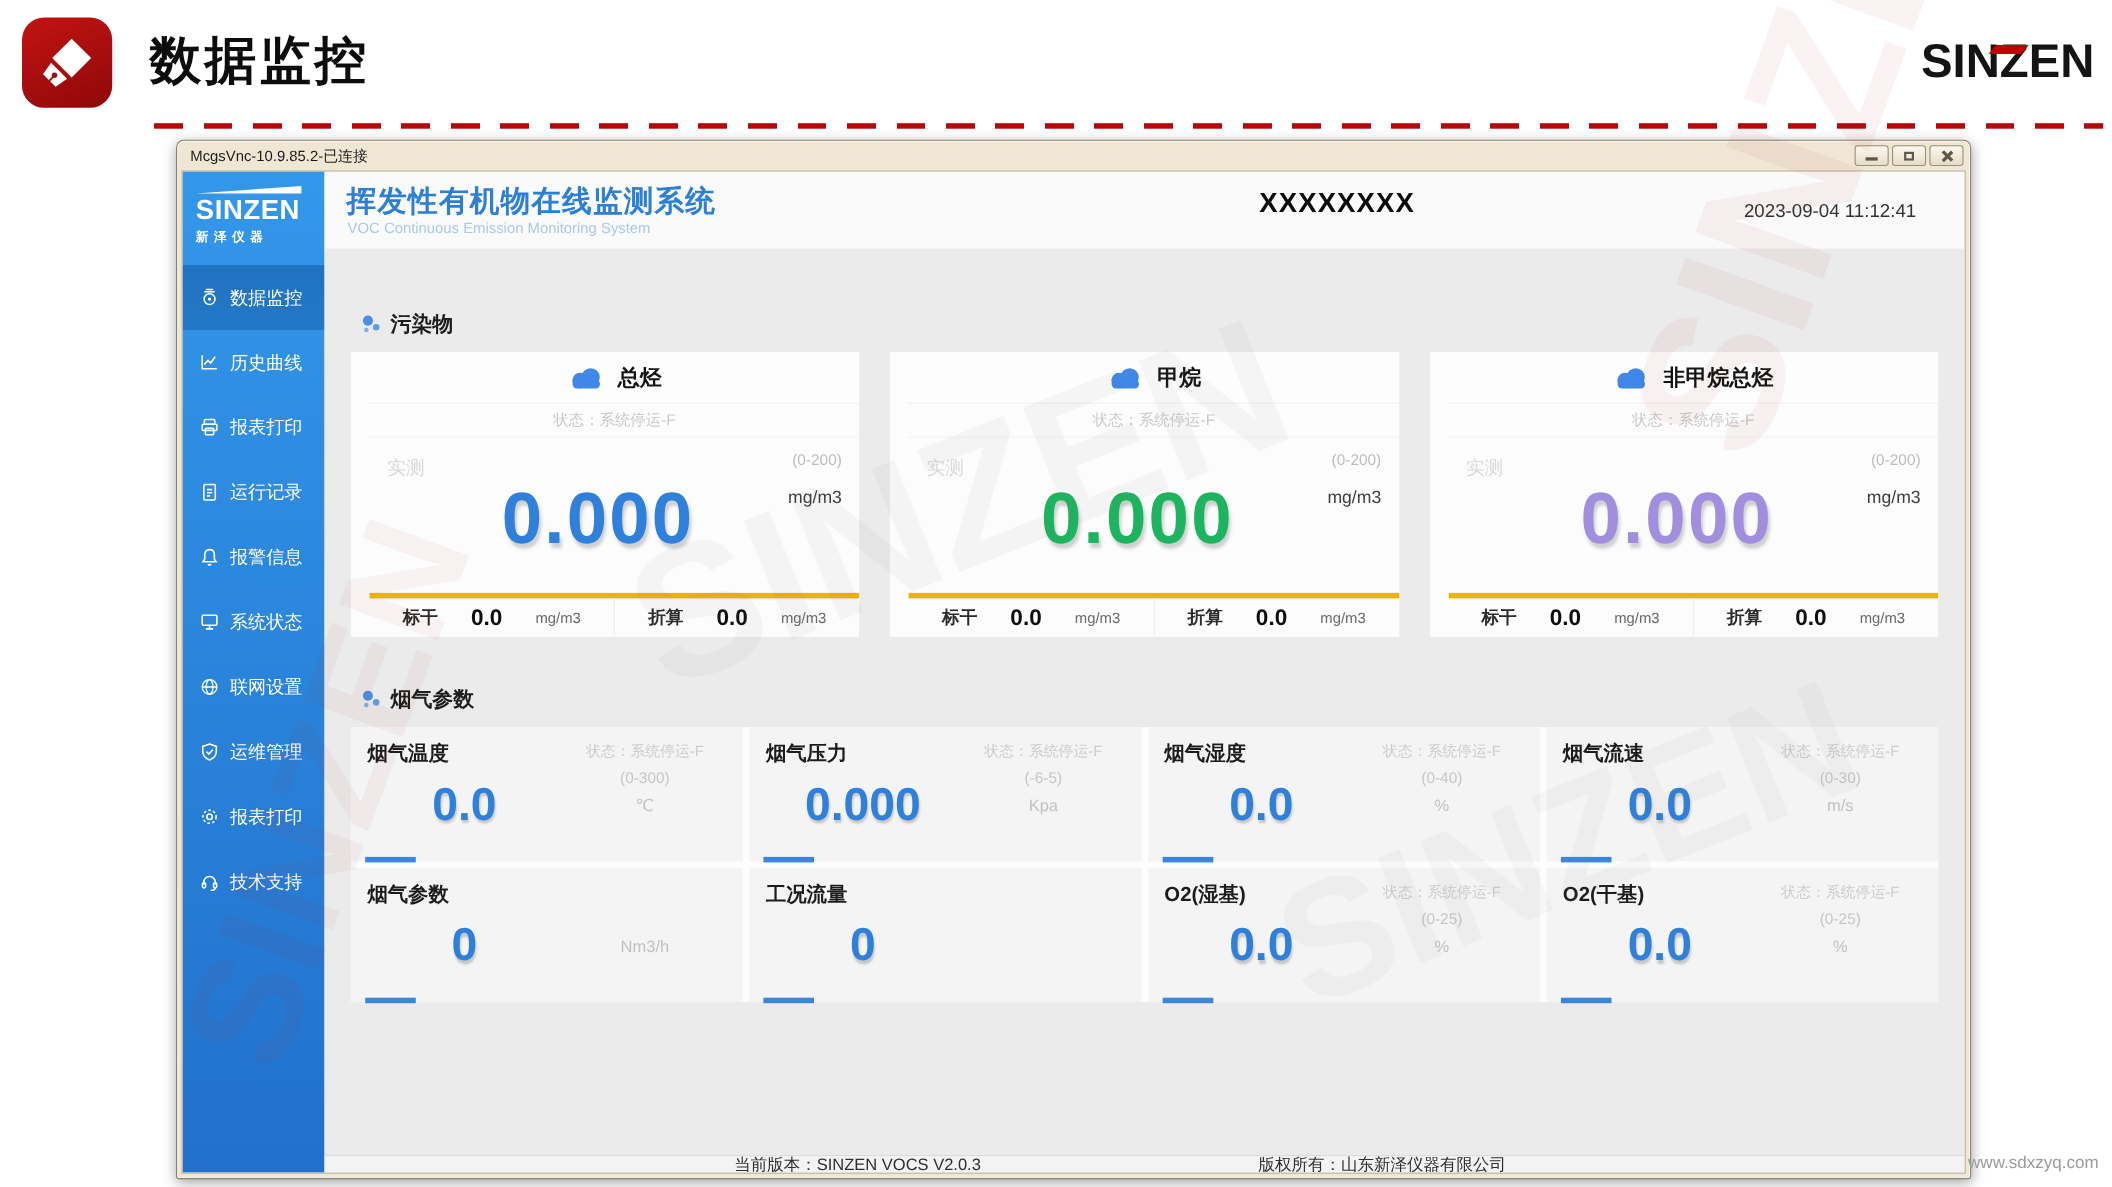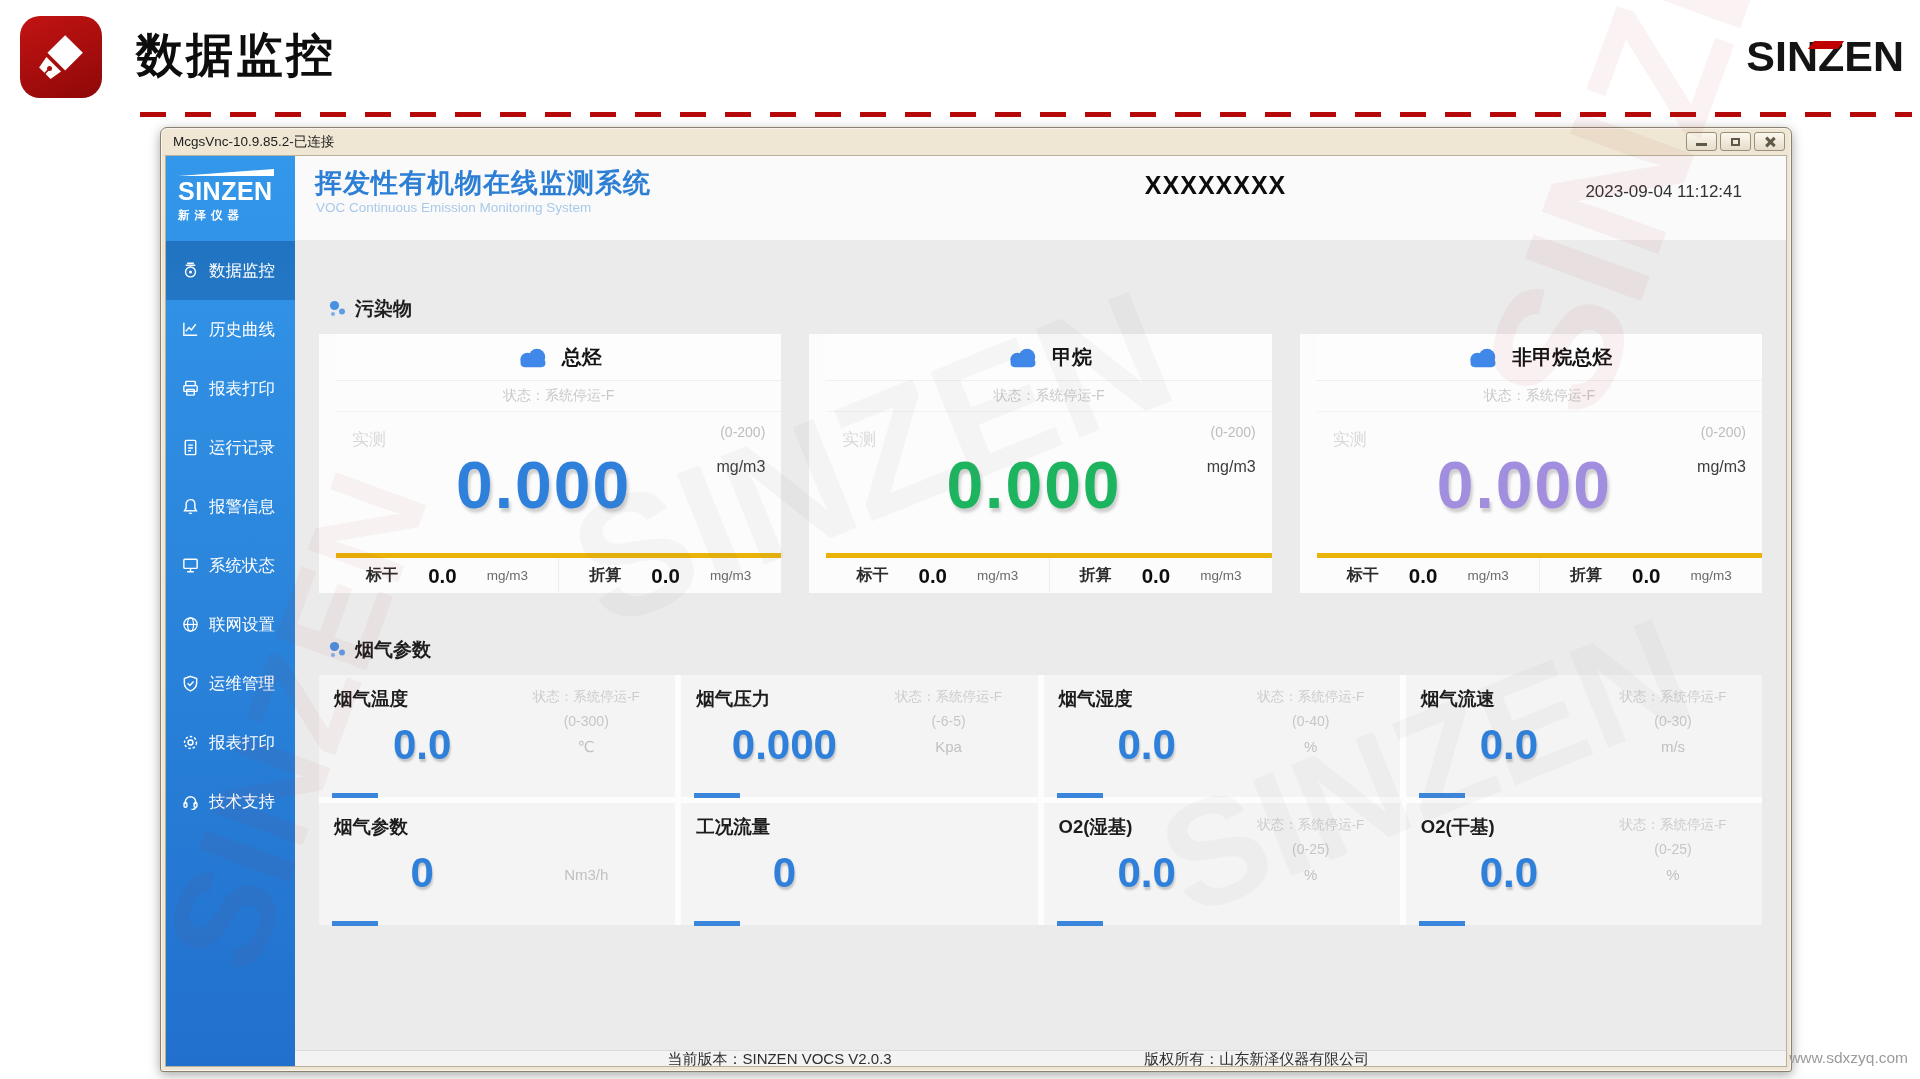--- a/index.html
+++ b/index.html
@@ -60,21 +60,21 @@
   .side-item.active { background:linear-gradient(180deg,rgba(9,70,138,.42),rgba(9,70,138,.34)); }
   .si { width:19px; height:19px; flex-shrink:0; }
   .side-user { margin-top:auto; text-align:center; padding-bottom:14px; }
   .avatar { width:58px; height:58px; border-radius:50%; background:rgba(255,255,255,.38);
     margin:0 auto 9px; display:flex; align-items:center; justify-content:center; cursor:pointer; }
   .user-name { font-size:14.5px; color:#ecf5ff; margin-bottom:9px; }
   .logout { font-size:15.5px; color:#f4f9ff; cursor:pointer; }
 
   
   .content-col { flex:1; min-width:0; display:flex; flex-direction:column; }
-  .app-header { height:84px; background:#fafafa; position:relative; flex-shrink:0;text-align:center; }
+  .app-header { height:70px; background:#fafafa; position:relative; flex-shrink:0;text-align:center; }
   .ah-title { position:absolute; left:20px; top:9px; font-size:27px; font-weight:600;
     color:#2c7fd4; letter-spacing:1px; }
   .ah-sub { position:absolute; left:21px; top:44px; font-size:13.5px; color:#a9c9ea; }
   .ah-station { position:absolute; left:57%; top:15px; font-size:25px; font-weight:800;
     color:#0c0c0c; letter-spacing:1px; }
   .ah-time { position:absolute; right:44px; top:26px; font-size:17px; color:#333; }
 
   .app-main { flex:1; background:#ebebeb; padding:56px 24px 0; overflow:hidden; }
   .section-head { display:flex; align-items:center; gap:8px; margin:0 0 12px 8px;
     font-size:19px; font-weight:800; color:#1d1d1d; }

